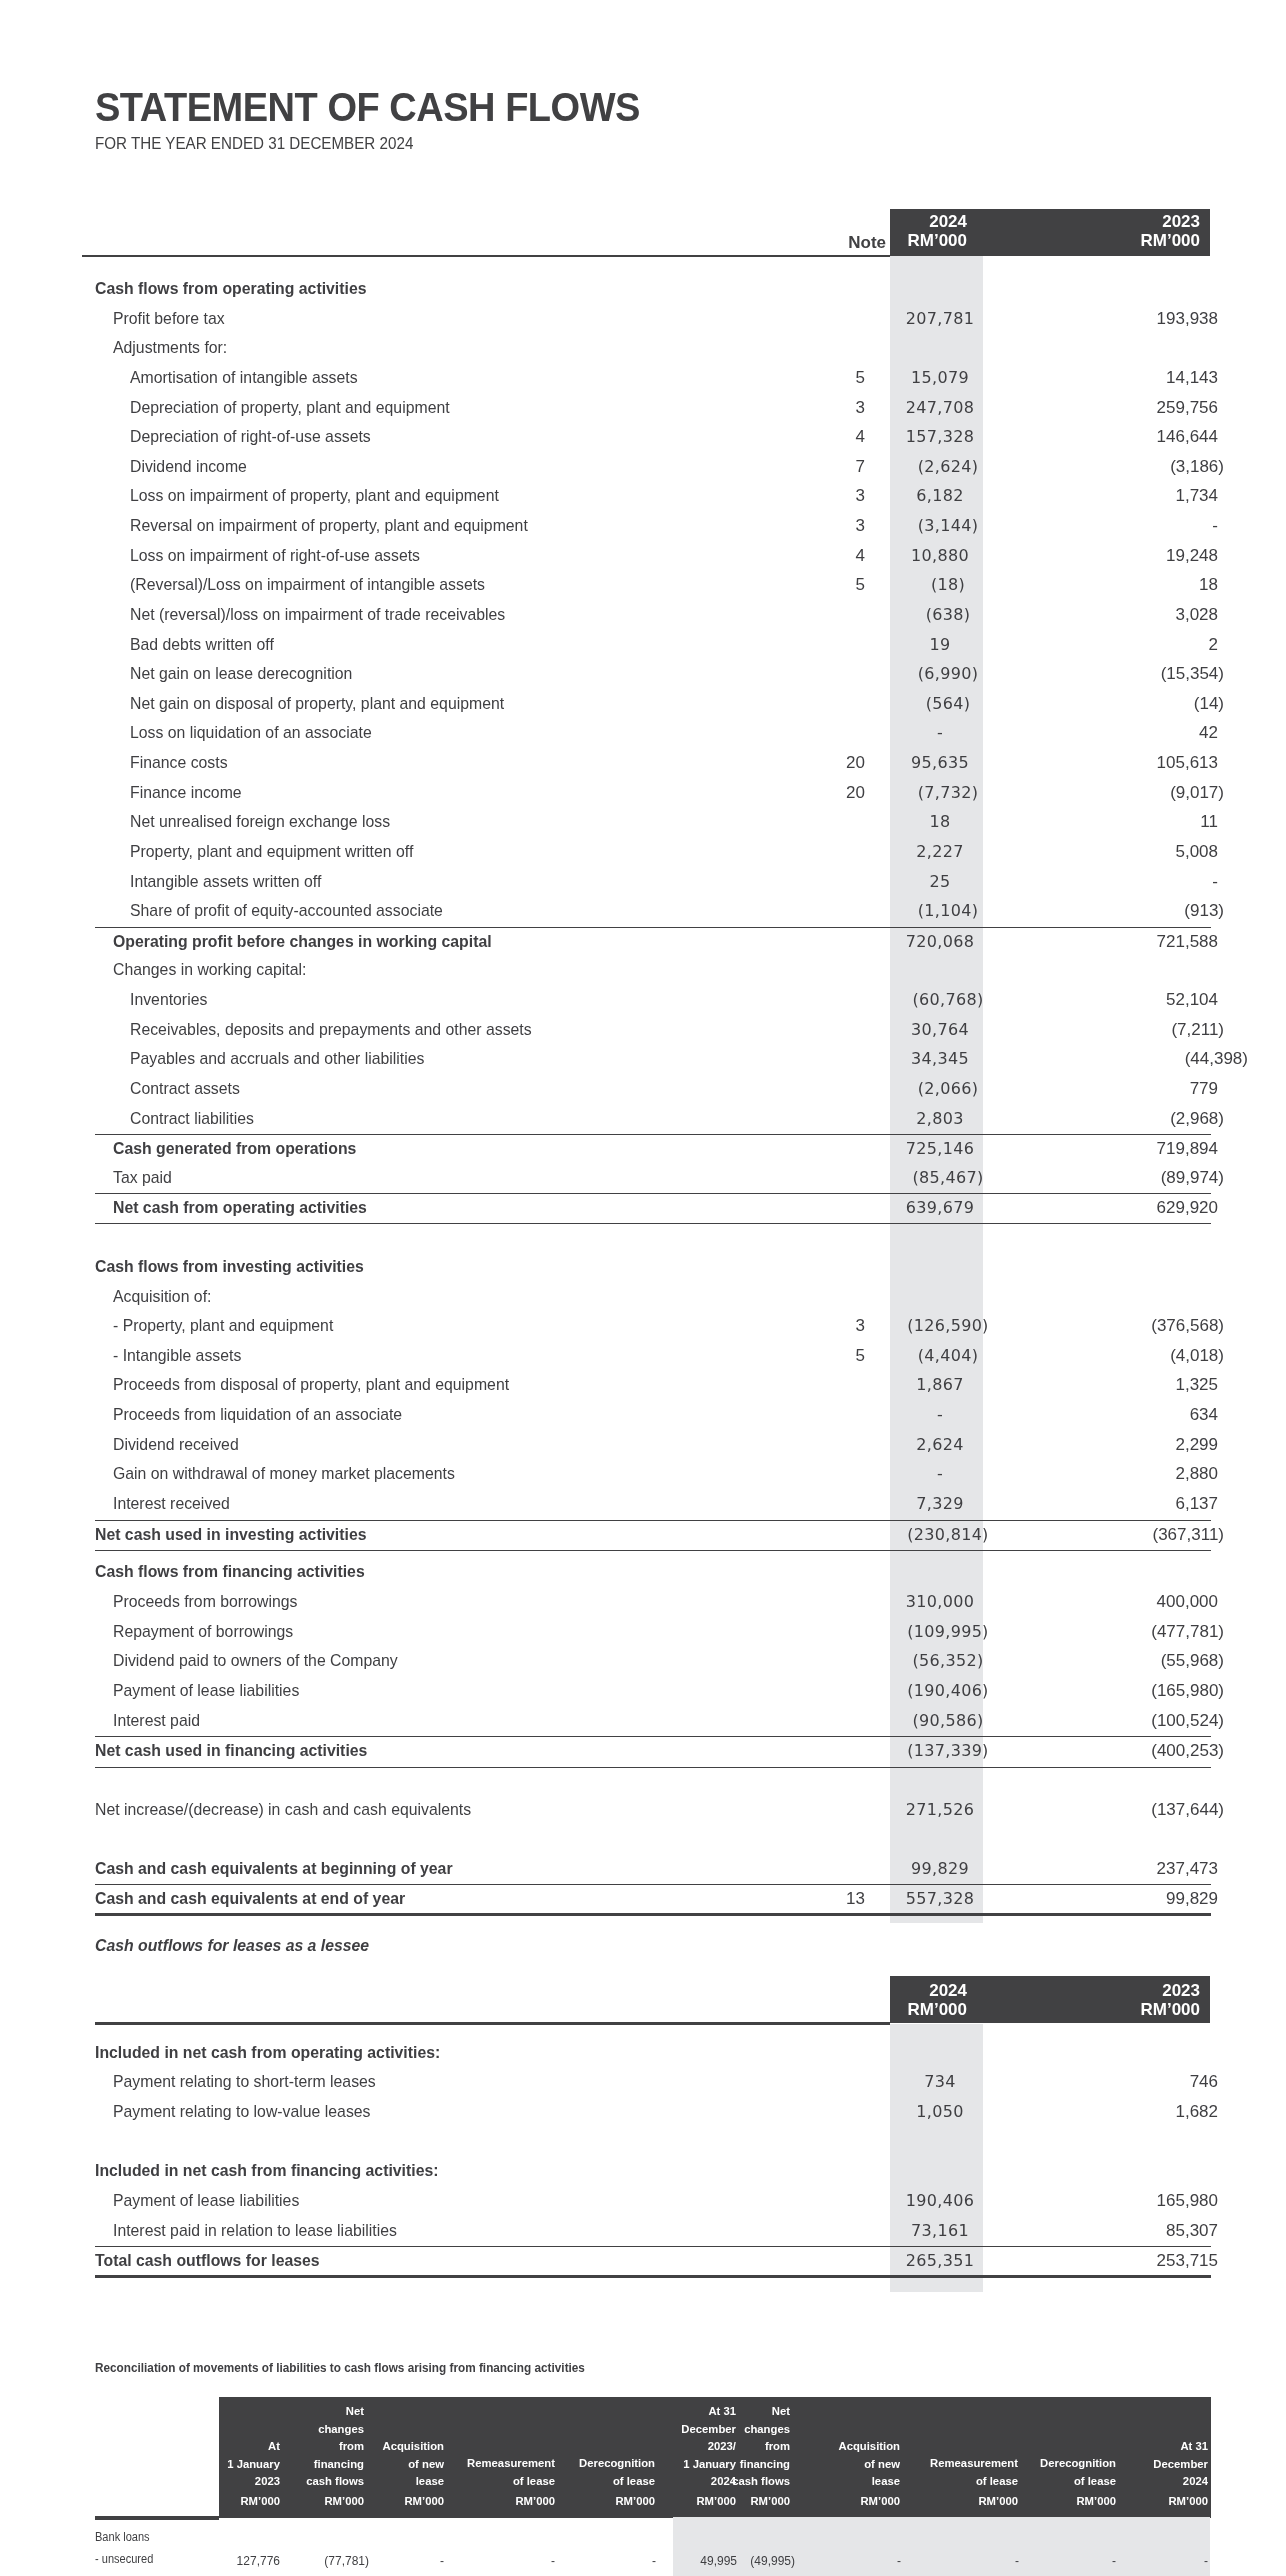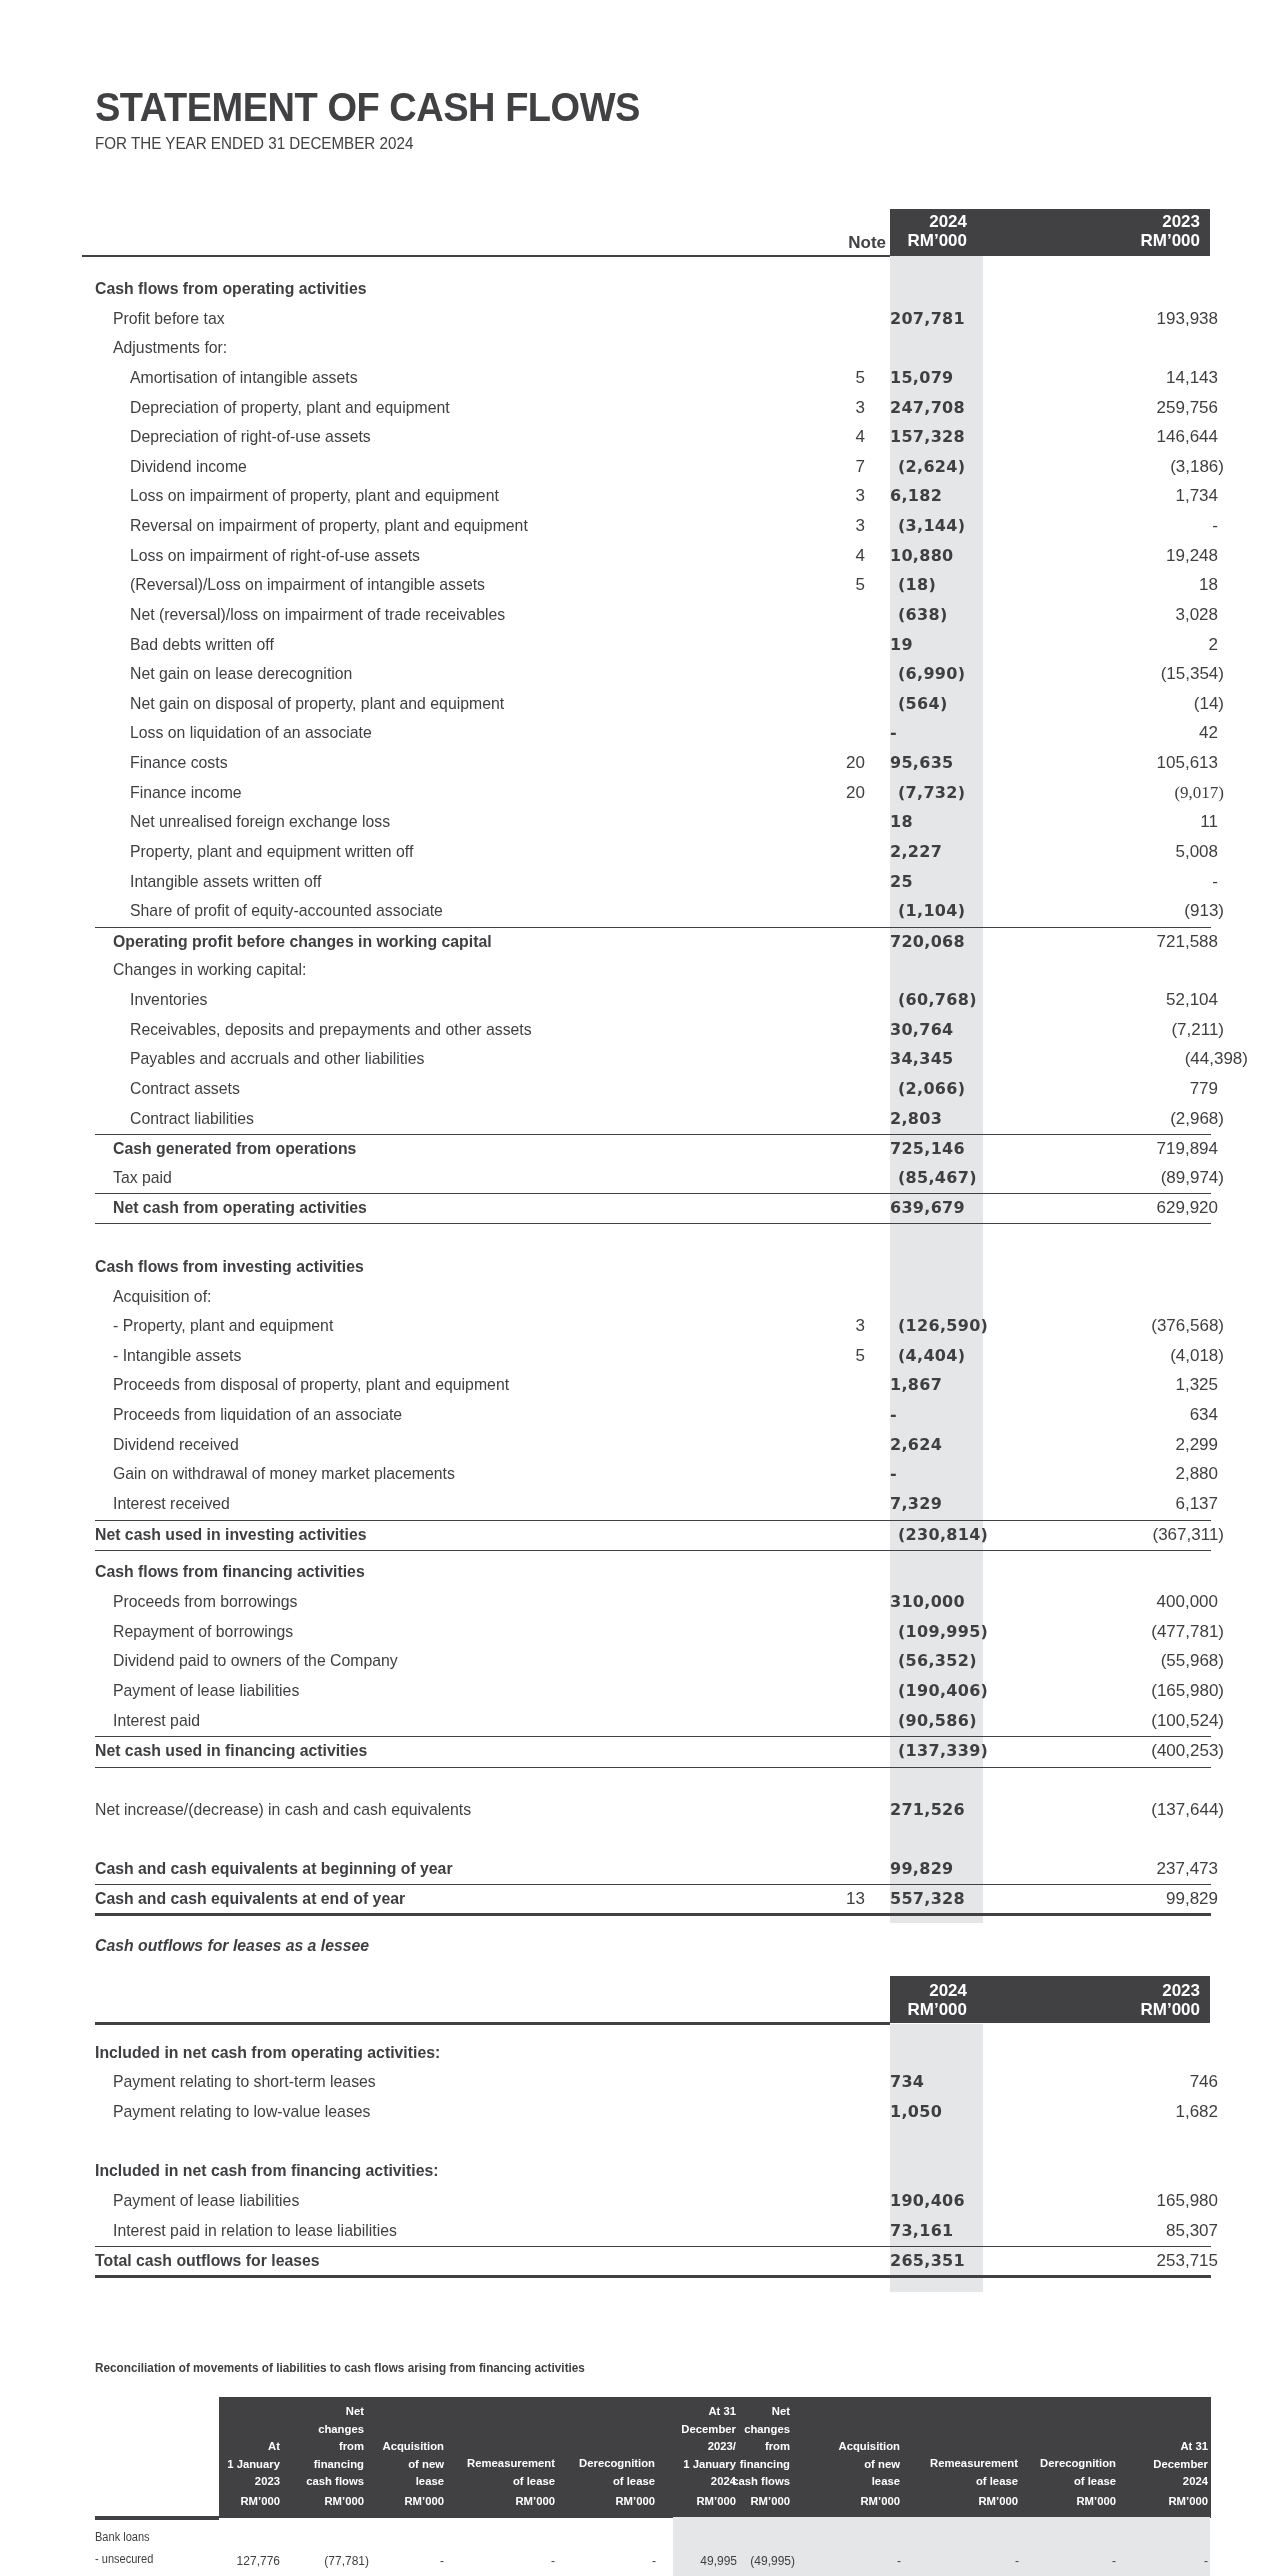--- a/index.html
+++ b/index.html
@@ -40,22 +40,22 @@
   }
   .row .label.bold { font-weight: bold; }
   .row .label.ind0 { left: 0; }
   .row .label.ind1 { left: 17.5px; }
   .row .label.ind2 { left: 35px; }
   .row .note {
     position: absolute; top: 6.2px; left: 726px; width: 44px; text-align: right;
     font-size: 17px; line-height: 17.5px;
   }
   .row .v24 {
-    position: absolute; top: 6.2px; left: 795px; width: 100px; text-align: left;
-    font-size: 17px; line-height: 17.5px; font-weight: bold;
+    position: absolute; top: 6.2px; left: 795px; width: 100px; text-align: center;
+    font-size: 17px; line-height: 17.5px; font-weight: normal;
     font-family: "DejaVu Sans", sans-serif; font-size: 16px; letter-spacing: 0.3px;
   }
   .row .v23 {
     position: absolute; top: 6.2px; left: 1010px; width: 113px; text-align: right;
     font-size: 17px; line-height: 17.5px;
   }
   .rule-thin { position: absolute; left: 95px; width: 1116px; height: 1px; background: #414143; }
   .rule-thick { position: absolute; left: 95px; width: 1116px; height: 3.1px; background: #414143; }
 
   .italic-title {
@@ -215,21 +215,21 @@
 <div class="row" style="top:748px;">
     <div class="label ind2">Finance costs</div>
     <div class="note">20</div>
     <div class="v24">95,635</div>
     <div class="v23">105,613</div>
   </div>
 <div class="row" style="top:778px;">
     <div class="label ind2">Finance income</div>
     <div class="note">20</div>
     <div class="v24" style="left:803px;">(7,732)</div>
-    <div class="v23" style="left:1016px;font-family:Liberation Serif, serif;">(9,017)</div>
+    <div class="v23" style="left:1016px;">(9,017)</div>
   </div>
 <div class="row" style="top:807px;">
     <div class="label ind2">Net unrealised foreign exchange loss</div>
     <div class="note"></div>
     <div class="v24">18</div>
     <div class="v23">11</div>
   </div>
 <div class="row" style="top:837px;">
     <div class="label ind2">Property, plant and equipment written off</div>
     <div class="note"></div>

